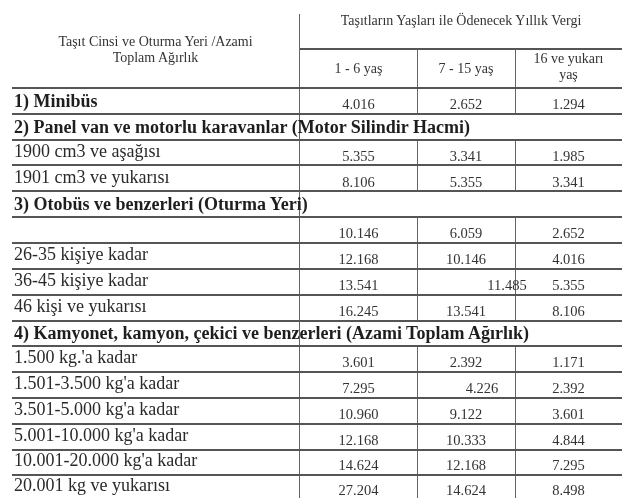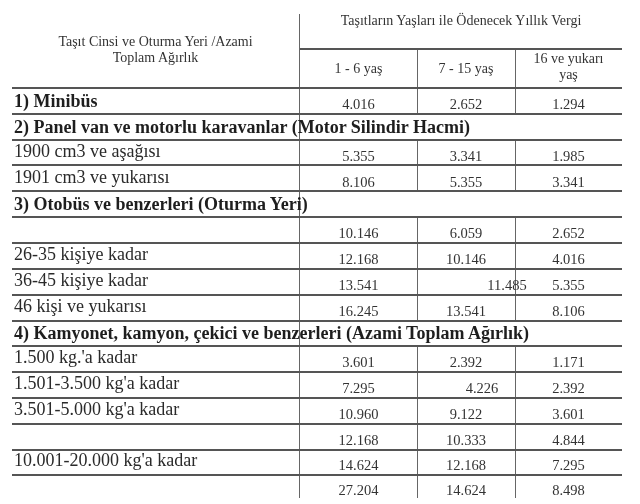--- a/index.html
+++ b/index.html
@@ -111,26 +111,28 @@
   <div class="txt" style="left:14px; top:375px;">1.501-3.500 kg'a kadar</div>
   <div class="num" style="left:300px; top:380px; width:117px;">7.295</div>
   <div class="num" style="left:417px; top:380px; width:98px;padding-left:16px;">4.226</div>
   <div class="num" style="left:515px; top:380px; width:107px;">2.392</div>
 
   <div class="txt" style="left:14px; top:401px;">3.501-5.000 kg'a kadar</div>
   <div class="num" style="left:300px; top:406px; width:117px;">10.960</div>
   <div class="num" style="left:417px; top:406px; width:98px;">9.122</div>
   <div class="num" style="left:515px; top:406px; width:107px;">3.601</div>
 
+  <div class="txt" style="left:14px; top:427px;">5.001-10.000 kg'a kadar</div>
   <div class="num" style="left:300px; top:432px; width:117px;">12.168</div>
   <div class="num" style="left:417px; top:432px; width:98px;">10.333</div>
   <div class="num" style="left:515px; top:432px; width:107px;">4.844</div>
 
   <div class="txt" style="left:14px; top:452px;">10.001-20.000 kg'a kadar</div>
   <div class="num" style="left:300px; top:457px; width:117px;">14.624</div>
   <div class="num" style="left:417px; top:457px; width:98px;">12.168</div>
   <div class="num" style="left:515px; top:457px; width:107px;">7.295</div>
 
+  <div class="txt" style="left:14px; top:477px;">20.001 kg ve yukarısı</div>
   <div class="num" style="left:300px; top:482px; width:117px;">27.204</div>
   <div class="num" style="left:417px; top:482px; width:98px;">14.624</div>
   <div class="num" style="left:515px; top:482px; width:107px;">8.498</div>
 
 </div>
 
 </body></html>

